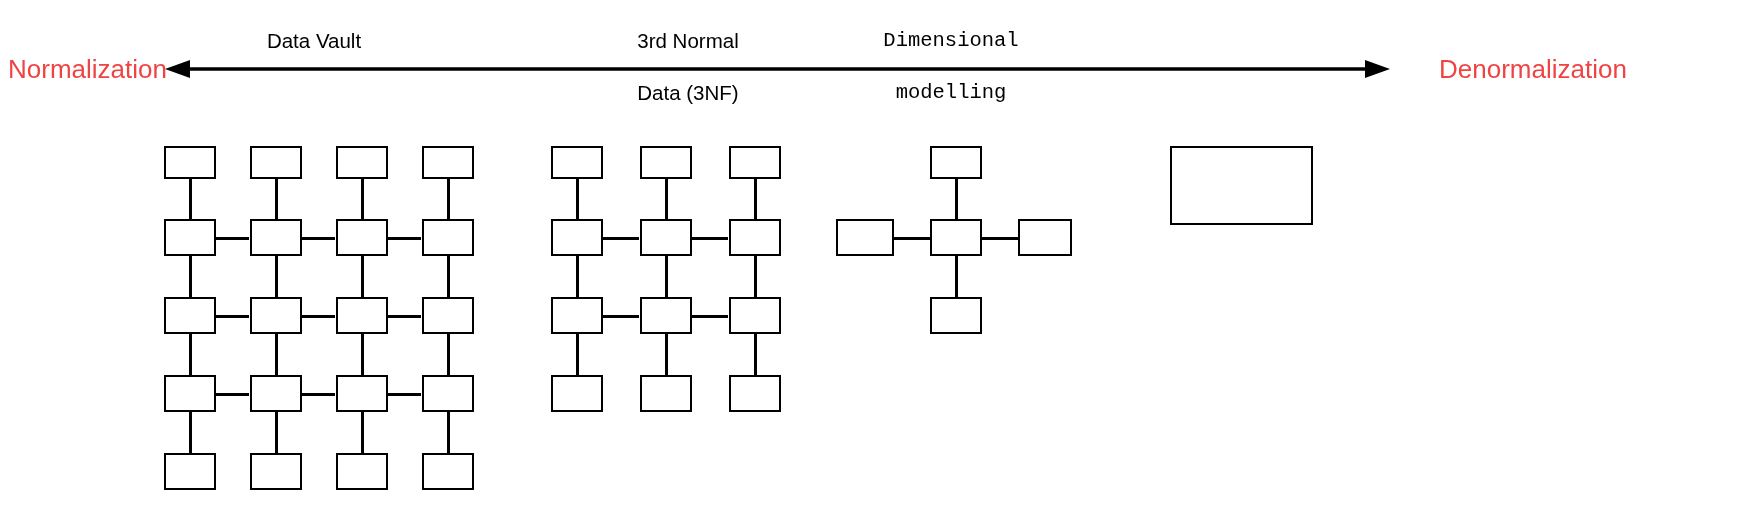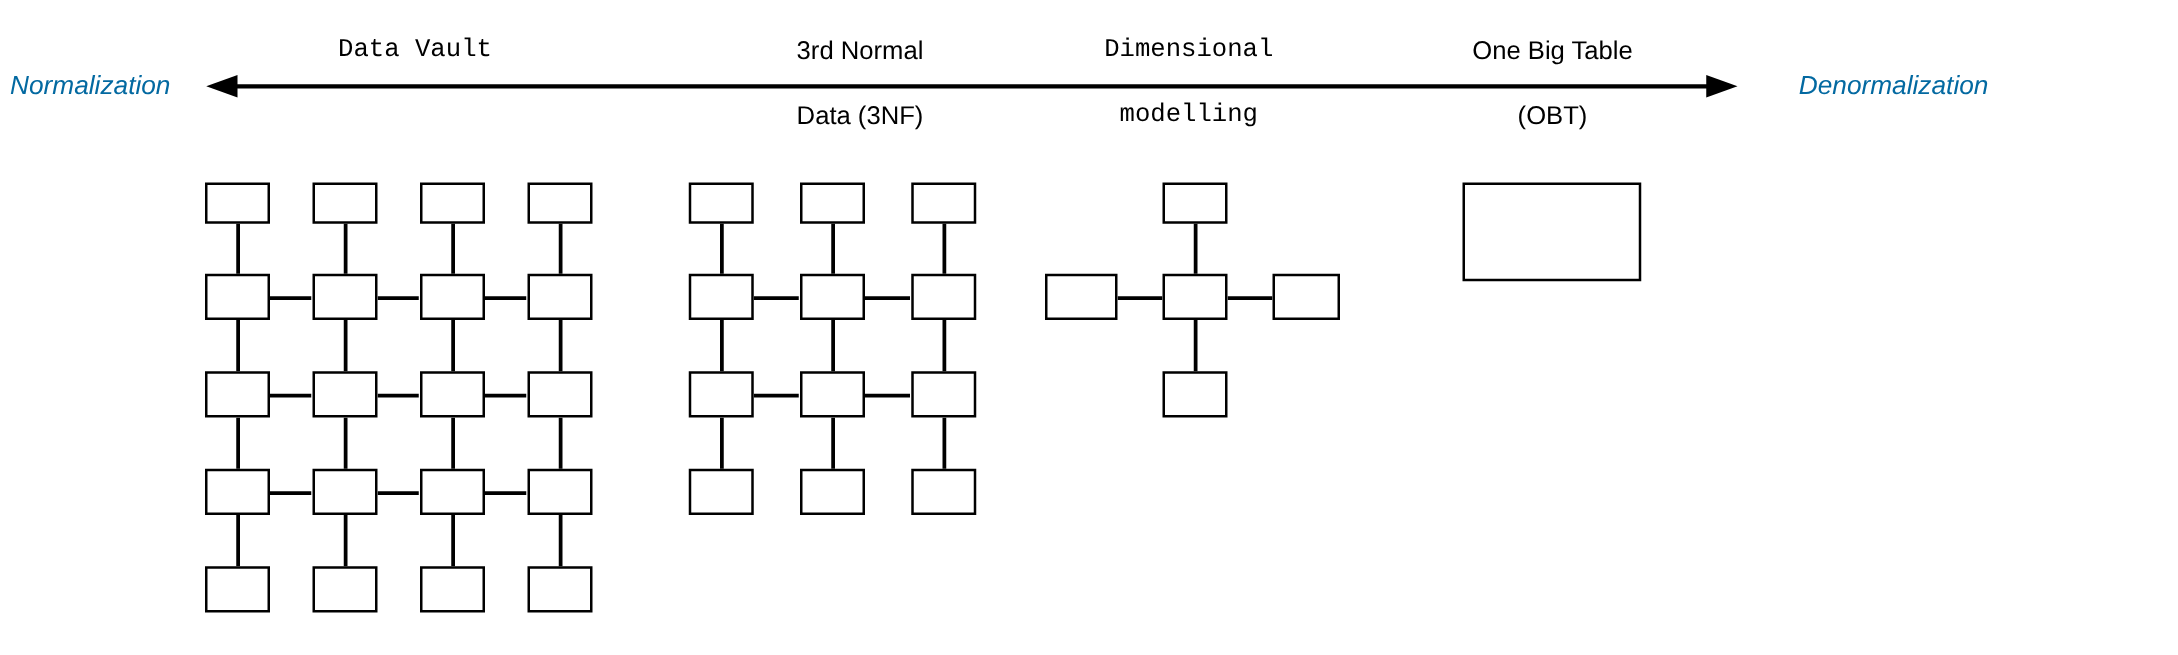--- a/index.html
+++ b/index.html
@@ -10,25 +10,24 @@
     font-family:"Liberation Sans", sans-serif;
     color:#000000;
     overflow:hidden;
     position:relative;
   }
   #stage{position:absolute;left:0;top:0;width:1742px;height:524px;}
 
   
   .axis-label{
     position:absolute;
-    font-size:21px;
+    font-size:26px;
     line-height:24px;
     white-space:nowrap;
-    color:#0369a1;
-    font-style:italic;
+    color:#ef4444;
   }
   #axis-label-left{left:8px;top:57px;}
   #axis-label-right{left:1439px;top:57px;}
 
   .col-title{
     position:absolute;
     font-size:20.5px;
     line-height:26px;
     text-align:center;
     white-space:pre-line;
@@ -54,38 +53,34 @@
 </style>
 </head>
 <body>
 
 <div id="stage">
 
   <div class="axis-label" id="axis-label-left">Normalization</div>
 
   <div class="axis-label" id="axis-label-right">Denormalization</div>
 
-  <div class="col-title" style="left:232px;top:2px;width:200px;font-family:Liberation Mono, monospace;">
+  <div class="col-title" style="left:214px;top:2px;width:200px;">
     <div>Data Vault</div>
   </div>
 
   <div class="col-title" style="left:588px;top:2px;width:200px;">
     <div>3rd Normal</div>
     <div>Data (3NF)</div>
   </div>
 
   <div class="col-title" style="left:851px;top:2px;width:200px;font-family:Liberation Mono, monospace;">
     <div>Dimensional</div>
     <div>modelling</div>
   </div>
 
-  <div class="col-title" style="left:1142px;top:2px;width:200px;">
-    <div>One Big Table</div>
-    <div>(OBT)</div>
-  </div>
 
   <svg class="overlay" id="axis-arrow-svg" viewBox="0 0 1742 524" preserveAspectRatio="none" aria-hidden="true">
     <g>
       <line x1="178" y1="69" x2="1378" y2="69" stroke="#000000" stroke-width="3.4"></line>
       <polygon points="165,69 190,60 190,78" fill="#000000"></polygon>
       <polygon points="1390,69 1365,60 1365,78" fill="#000000"></polygon>
     </g>
   </svg>
 
   <div class="cluster" id="cluster-data-vault">

